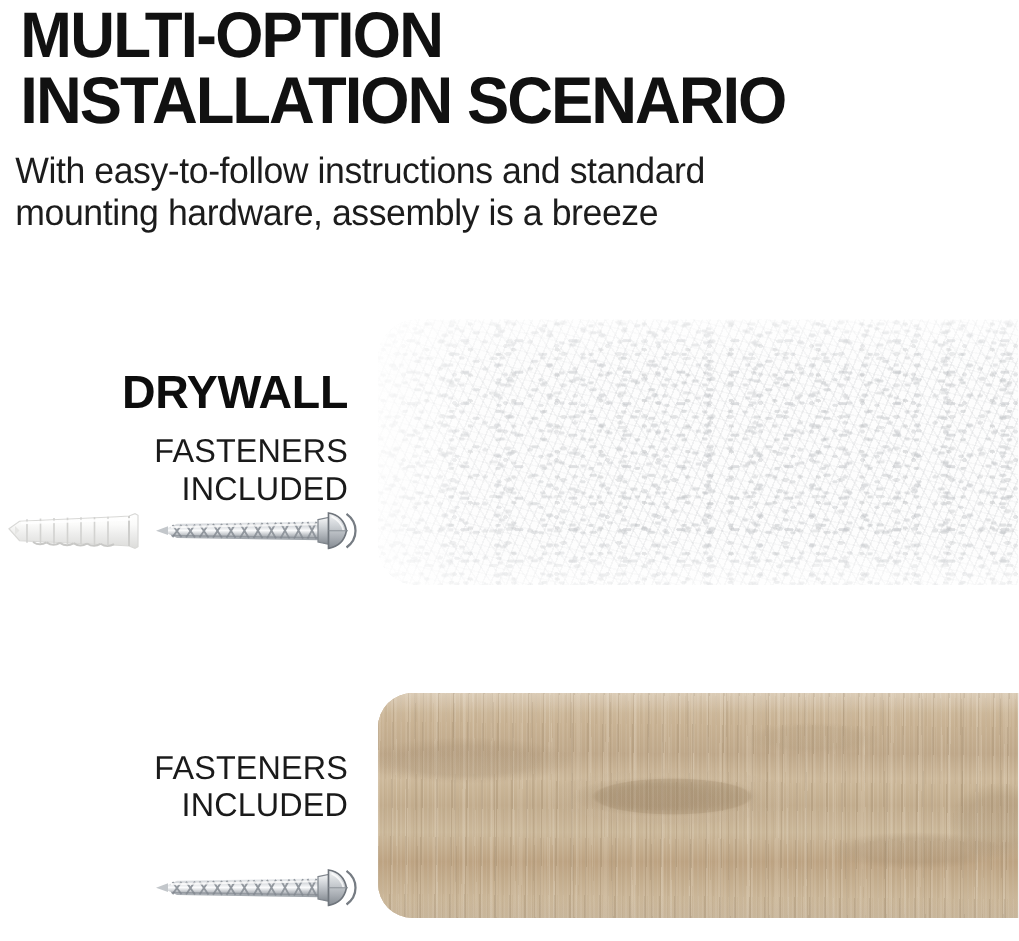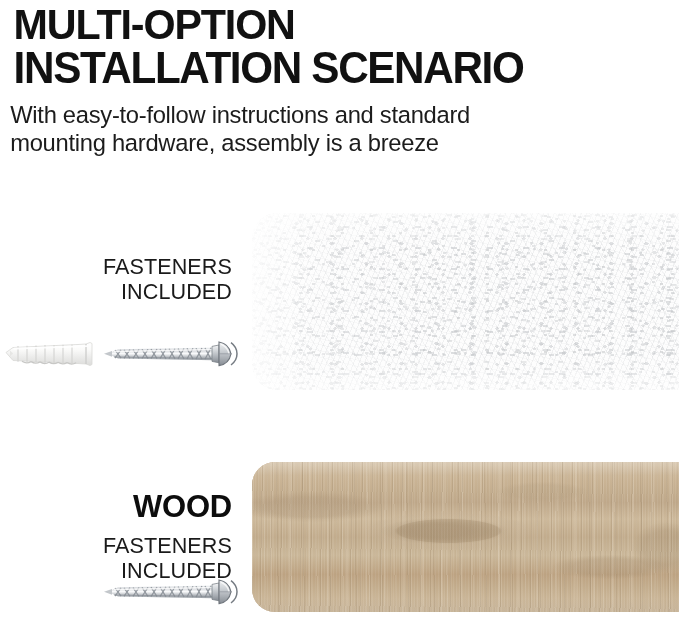--- a/index.html
+++ b/index.html
@@ -218,20 +218,21 @@
 </div>
 
 <div class="section section-drywall">
   <div class="panel">
     <div class="tex-drywall"></div>
     <div class="drywall-shade"></div>
   </div>
 </div>
 
 <div class="labels labels-drywall">
+  <p class="mat-name">DRYWALL</p>
   <p class="mat-sub">FASTENERS INCLUDED</p>
 </div>
 
 <div class="hardware hardware-drywall">
   <svg width="252" height="46" viewBox="0 0 252 46" xmlns="http://www.w3.org/2000/svg">
     <defs>
       <linearGradient id="anchorG" x1="0" y1="0" x2="0" y2="1">
         <stop offset="0%" stop-color="#ffffff"></stop>
         <stop offset="30%" stop-color="#fbfbfa"></stop>
         <stop offset="62%" stop-color="#ececeb"></stop>
@@ -305,21 +306,20 @@
   </svg>
 </div>
 
 <div class="section section-wood">
   <div class="panel panel-wood">
     <div class="tex-wood"></div>
   </div>
 </div>
 
 <div class="labels labels-wood">
-  <p class="mat-name">WOOD</p>
   <p class="mat-sub">FASTENERS INCLUDED</p>
 </div>
 
 <div class="hardware hardware-wood">
   <svg width="252" height="46" viewBox="0 0 252 46" xmlns="http://www.w3.org/2000/svg">
     <defs>
       <linearGradient id="screwG2" x1="0" y1="0" x2="0" y2="1">
         <stop offset="0%" stop-color="#eef0f2"></stop>
         <stop offset="22%" stop-color="#d2d5d9"></stop>
         <stop offset="48%" stop-color="#fafbfc"></stop>

